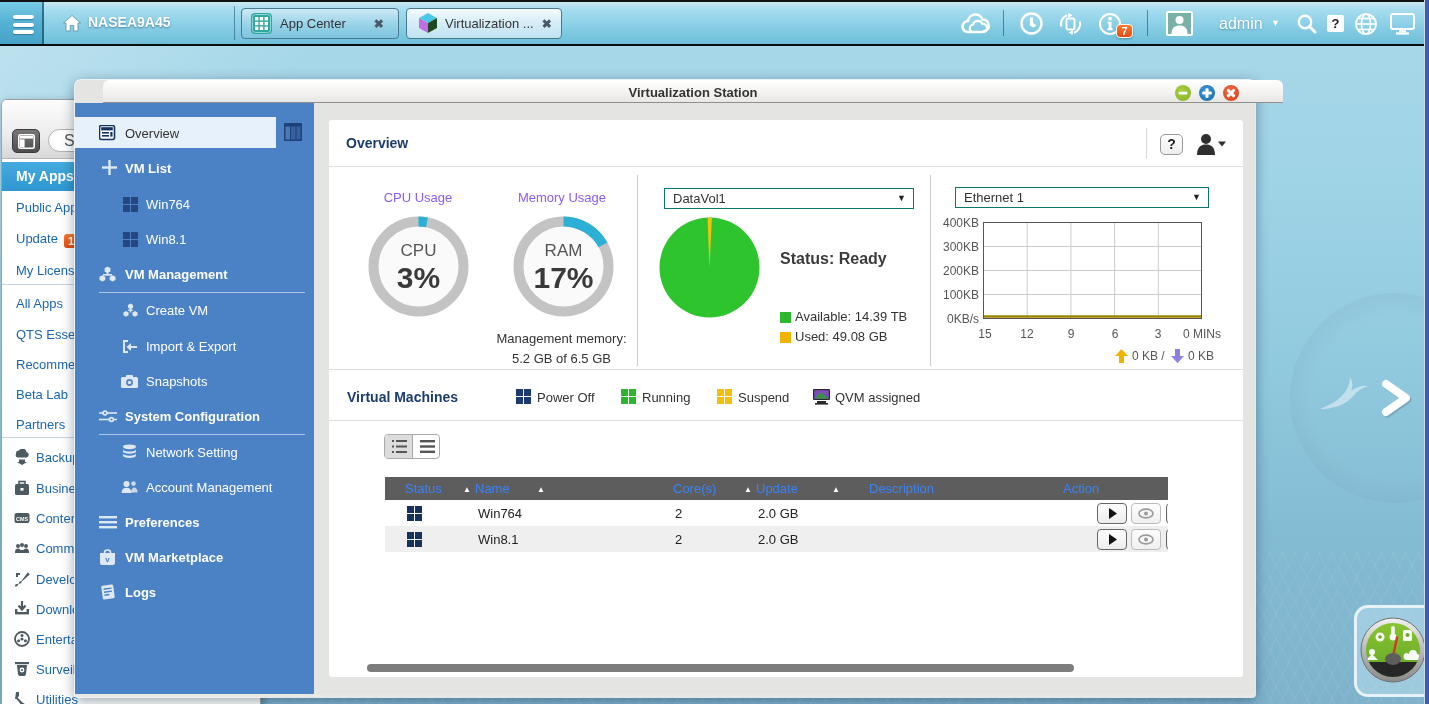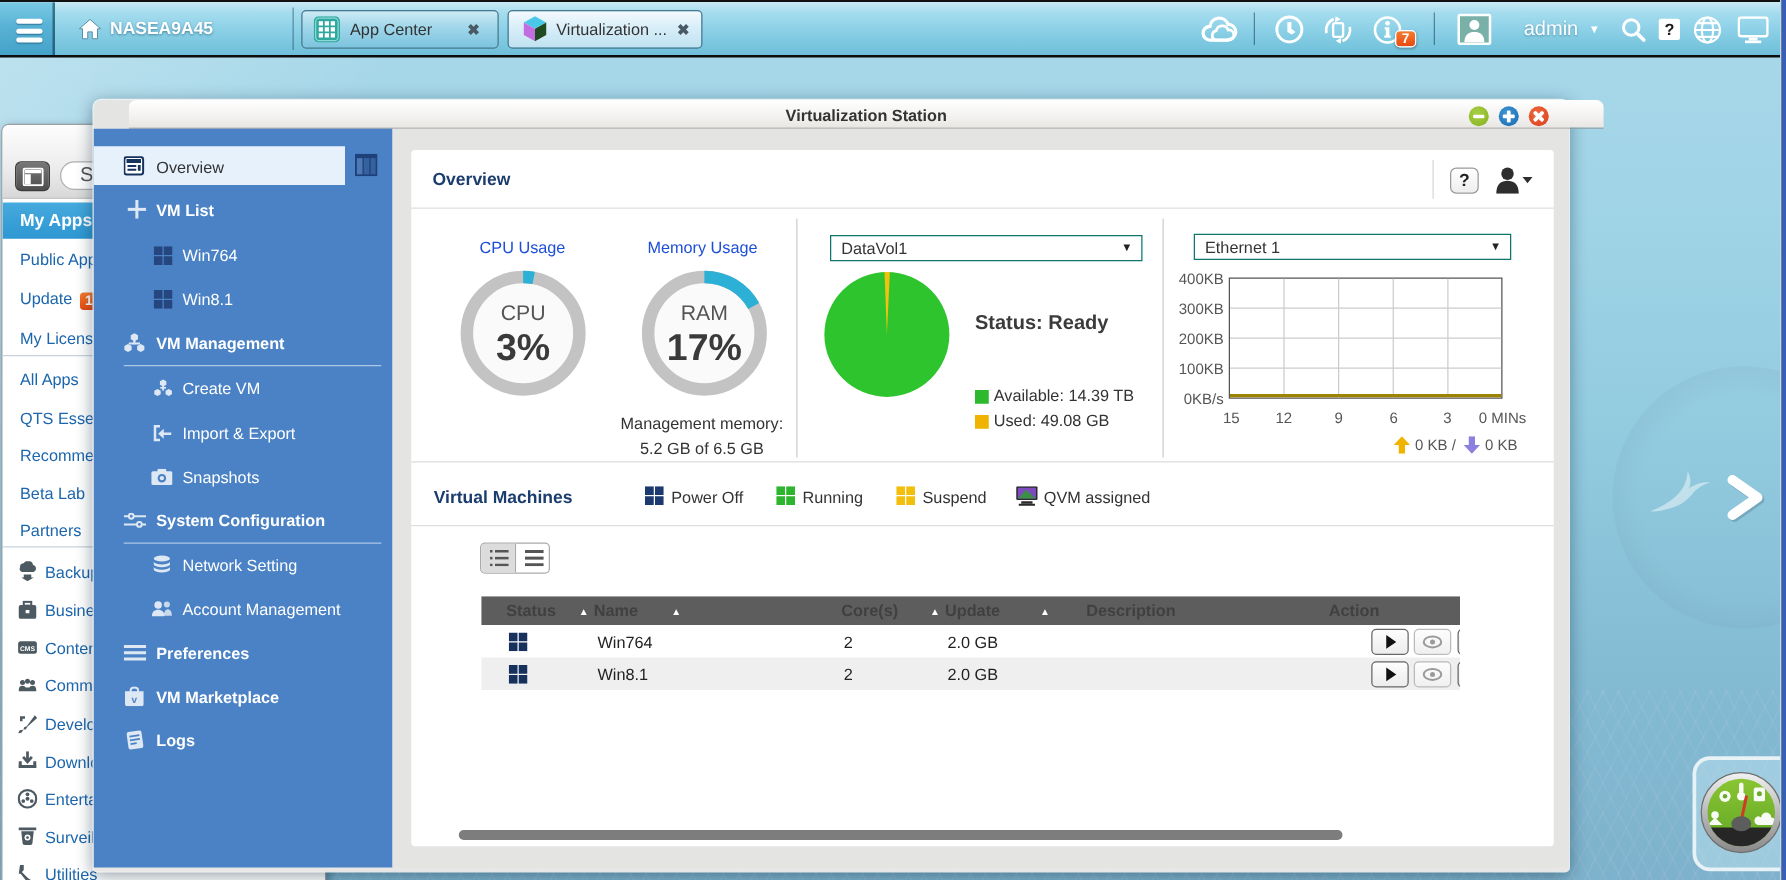--- a/index.html
+++ b/index.html
@@ -66,28 +66,28 @@
 .sbsel svg { opacity:1; }
 
 
 #content { position:absolute; left:239px; top:23px; width:941px; height:591px; background:#e4e4e3; }
 #panel { position:absolute; left:15px; top:17px; width:914px; height:557px; background:#fff; border-radius:3px; }
 
 #phead { position:absolute; left:0; top:0; width:100%; height:47px; border-bottom:1px solid #e0e0e0; }
 #ptitle { position:absolute; left:17px; top:15px; font-size:14px; font-weight:bold; color:#1b3d6e; }
 #pheadsep { position:absolute; right:96px; top:8px; width:1px; height:31px; background:#d8d8d8; }
 #helpbtn { position:absolute; right:60px; top:14px; width:23px; height:21px; border:1px solid #999; border-radius:5px; background:linear-gradient(180deg,#fff,#eee); text-align:center; font-weight:bold; font-size:14px; color:#222; line-height:19px; }
-.statlbl { text-align:center; font-size:13px; color:#1d4ed8; }
+.statlbl { text-align:center; font-size:13px; color:#8b5cf6; }
 .statsub { text-align:center; font-size:13px; color:#333; }
 .selectbox { position:absolute; height:21px; background:#fff; border:1px solid #0f766e; font-size:13px; color:#333; line-height:19px; padding-left:8px; }
 .selectbox .caret { position:absolute; right:7px; top:0; font-size:9px; color:#222; }
 .legsq { width:11px; height:11px; }
 .legtxt { font-size:13px; color:#333; }
 .vmleg { font-size:13px; color:#333; }
-.thead { color:#404040; font-weight:bold; font-size:13px; }
+.thead { color:#3b82f6; font-weight:normal; font-size:13px; }
 .tsort { color:#fff; font-size:8px; }
 .trow { left:0; width:783px; height:26px; }
 .tcell { font-size:13px; color:#222; }
 .actbtn { width:30px; height:21px; border:1px solid #666; border-radius:4px; background:linear-gradient(180deg,#fdfdfd,#ececec); }
 .actbtn2 { width:30px; height:21px; border:1px solid #bbb; border-radius:4px; background:linear-gradient(180deg,#fdfdfd,#f0f0f0); }
 .actbtn svg, .actbtn2 svg { display:block; }
 </style>
 </head>
 <body>
 <div id="desktop"></div>

